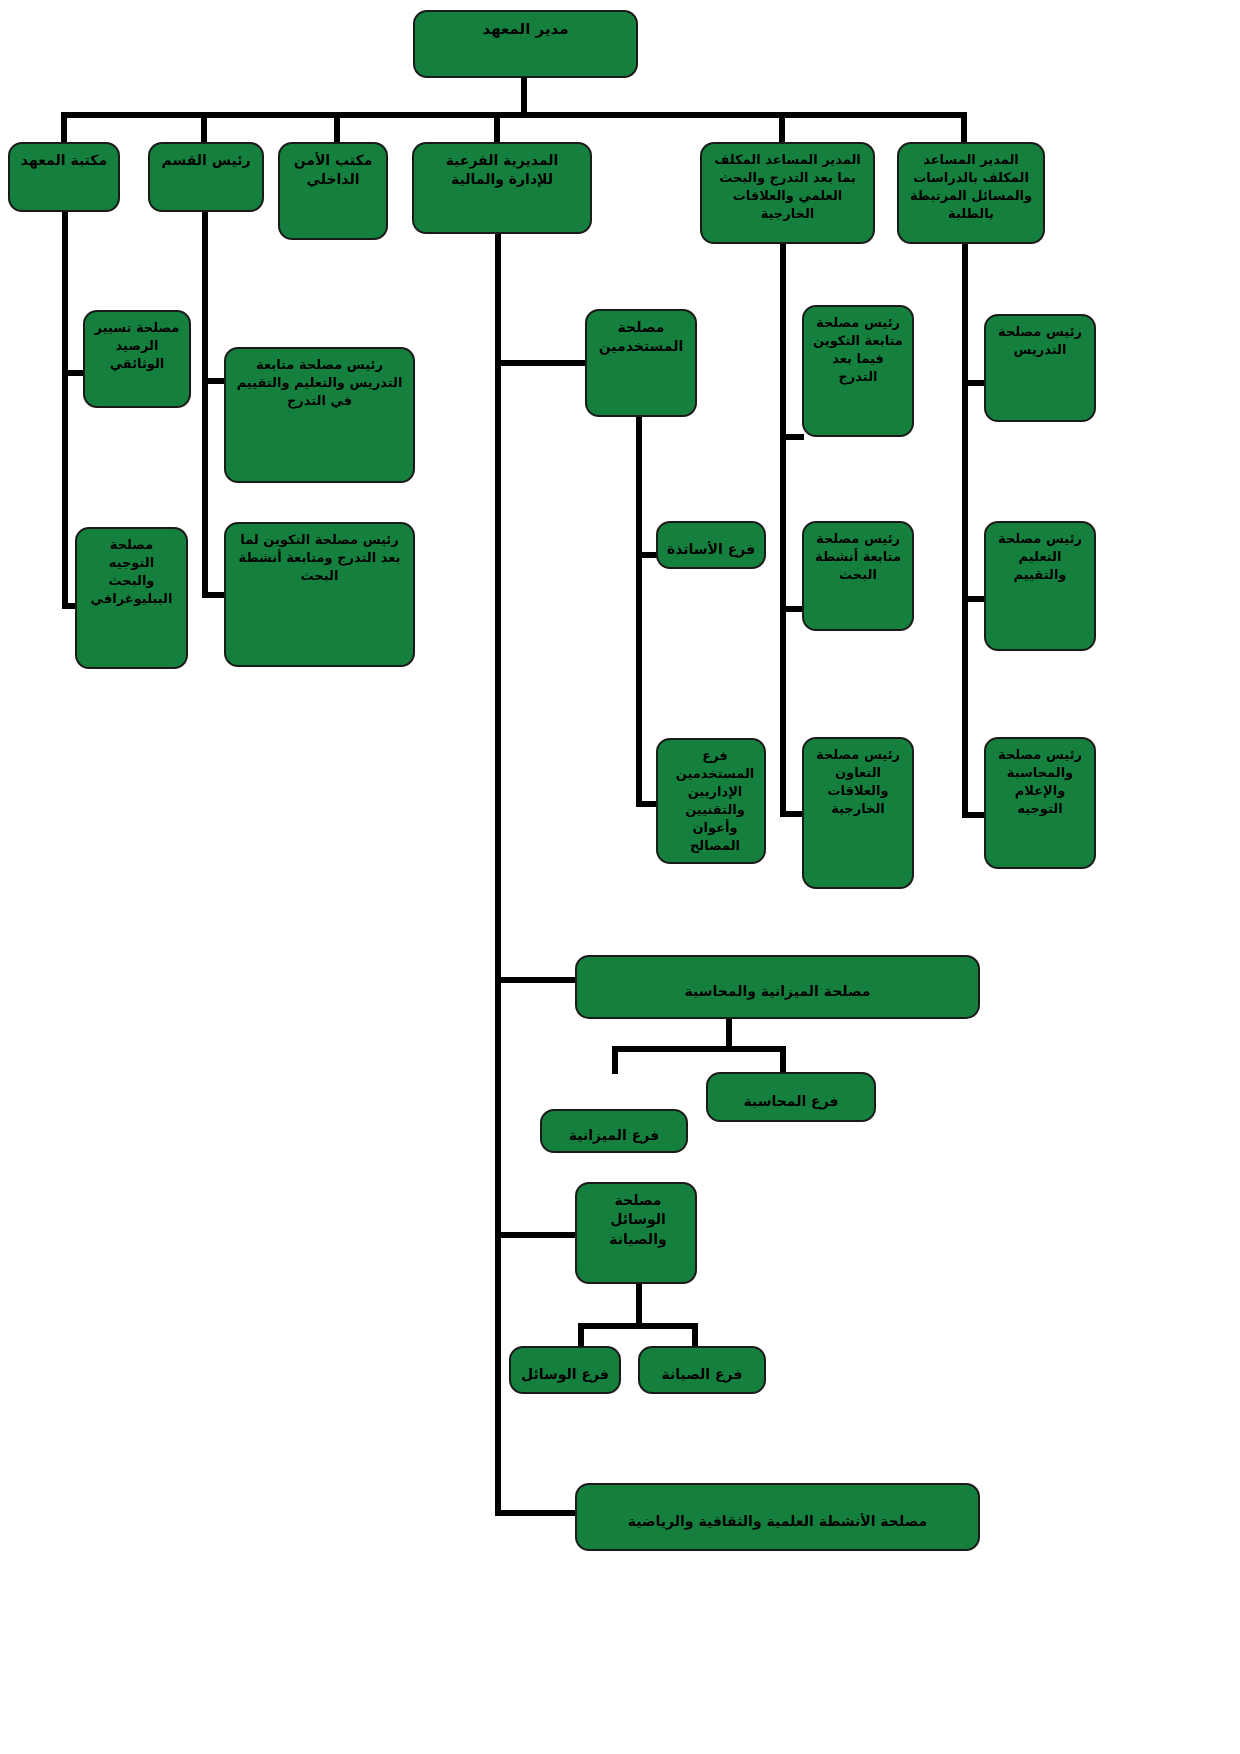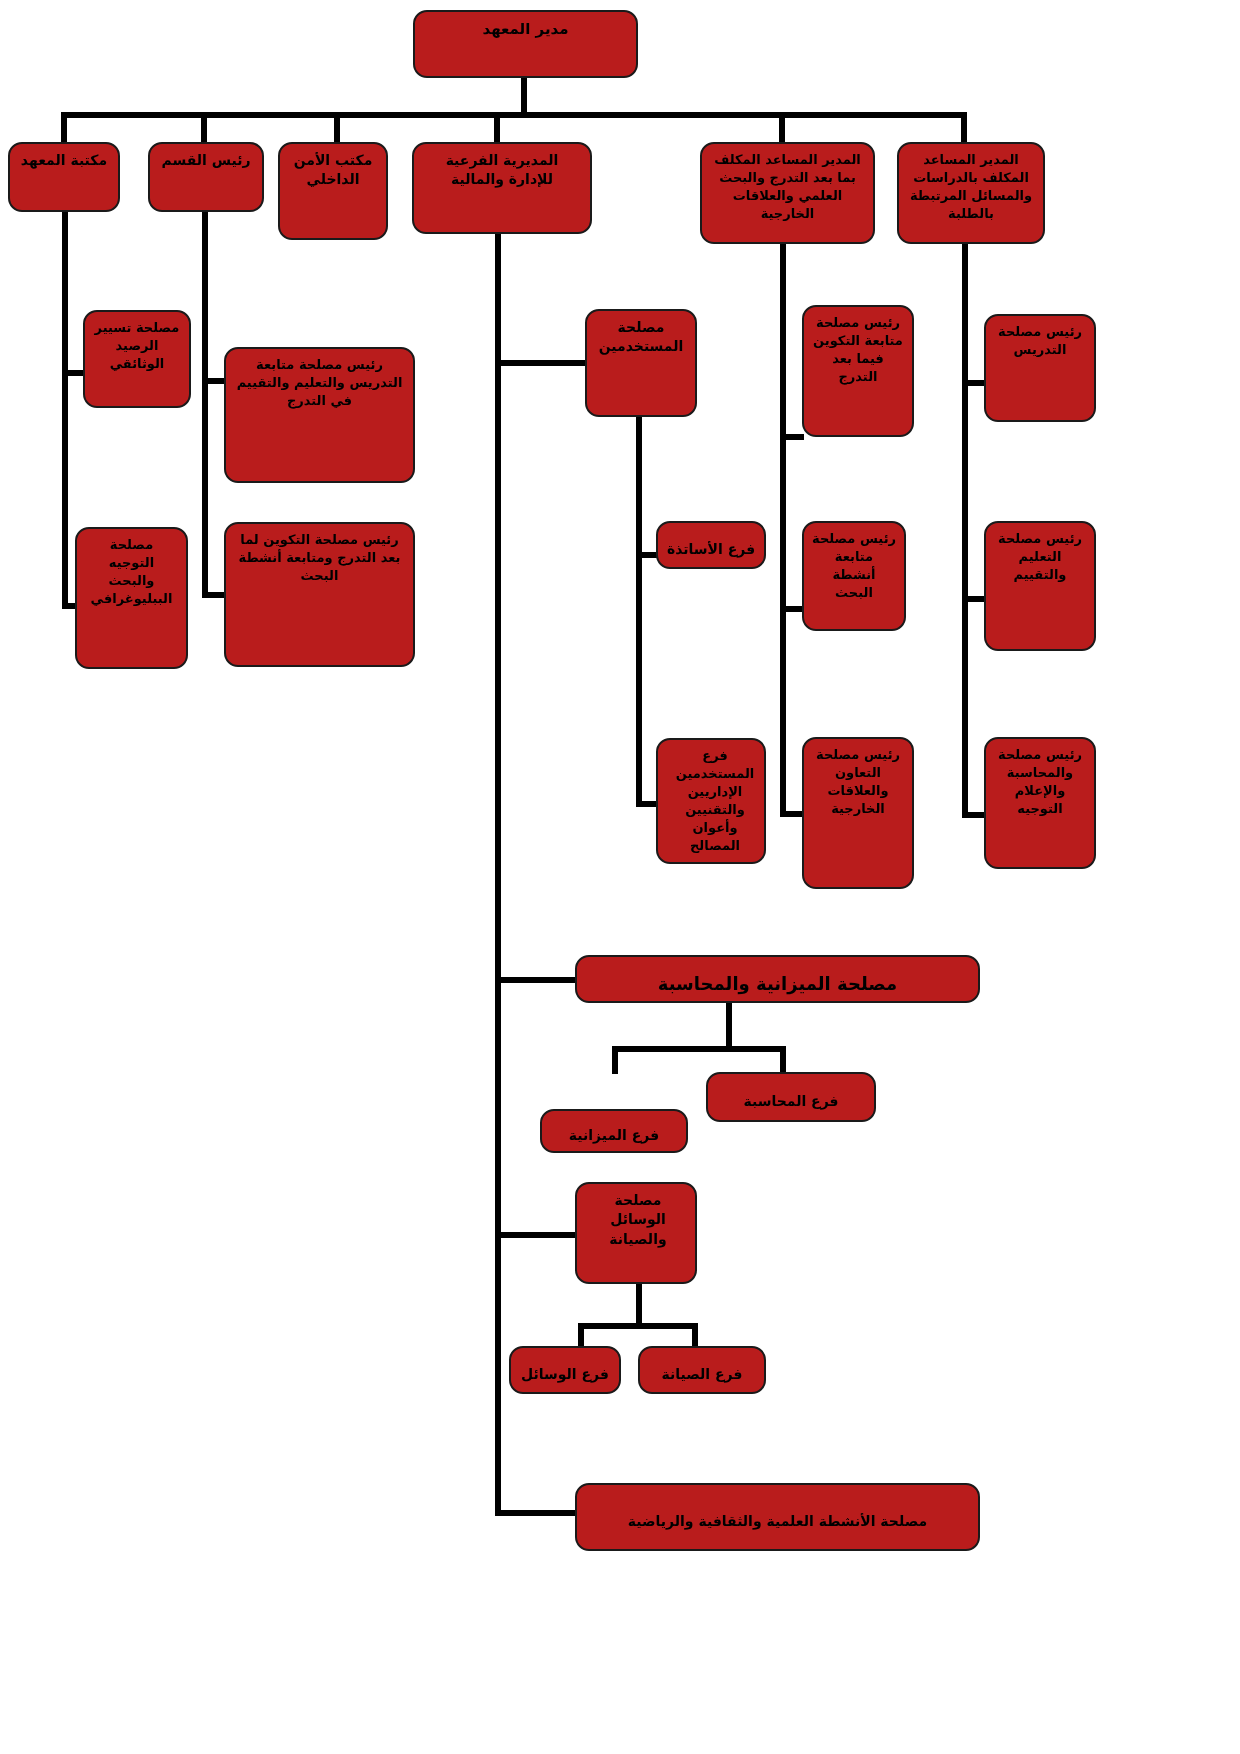--- a/index.html
+++ b/index.html
@@ -16,21 +16,21 @@
   }
   #chart {
     position: absolute;
     left: 0; top: 0;
     width: 1240px;
     height: 1754px;
   }
   .node {
     position: absolute;
     box-sizing: border-box;
-    background: #b91c1c;
+    background: #15803d;
     border: 2px solid #1a1a1a;
     border-radius: 14px;
     display: flex;
     align-items: flex-start;
     justify-content: center;
     text-align: center;
     direction: rtl;
     font-weight: bold;
     color: #000000;
     line-height: 1.38;
@@ -140,21 +140,21 @@
   </div>
 
   <div class="node" style="left:224px; top:522px; width:191px; height:145px; font-size:13px;">
     <span>رئيس مصلحة التكوين لما بعد التدرج ومتابعة أنشطة البحث</span>
   </div>
 
   <div class="node" style="left:585px; top:309px; width:112px; height:108px; font-size:14px;">
     <span>مصلحة المستخدمين</span>
   </div>
 
-  <div class="node mid" style="left:575px; top:955px; width:405px; height:48px; font-size:18px;">
+  <div class="node mid" style="left:575px; top:955px; width:405px; height:64px; font-size:14px;">
     <span>مصلحة الميزانية والمحاسبة</span>
   </div>
 
   <div class="node" style="left:575px; top:1182px; width:122px; height:102px; font-size:14px;padding-left:12px;">
     <span>مصلحة الوسائل والصيانة</span>
   </div>
 
   <div class="node mid" style="left:575px; top:1483px; width:405px; height:68px; font-size:14px;">
     <span>مصلحة الأنشطة العلمية والثقافية والرياضية</span>
   </div>
@@ -180,21 +180,21 @@
   </div>
 
   <div class="node mid" style="left:638px; top:1346px; width:128px; height:48px; font-size:14px;">
     <span>فرع الصيانة</span>
   </div>
 
   <div class="node" style="left:802px; top:305px; width:112px; height:132px; font-size:13px;">
     <span>رئيس مصلحة متابعة التكوين فيما بعد التدرج</span>
   </div>
 
-  <div class="node" style="left:802px; top:521px; width:104px; height:110px; font-size:13px;">
+  <div class="node" style="left:802px; top:521px; width:112px; height:110px; font-size:13px;">
     <span>رئيس مصلحة متابعة أنشطة البحث</span>
   </div>
 
   <div class="node" style="left:802px; top:737px; width:112px; height:152px; font-size:13px;">
     <span>رئيس مصلحة التعاون والعلاقات الخارجية</span>
   </div>
 
   <div class="node" style="left:984px; top:314px; width:112px; height:108px; font-size:13px;">
     <span>رئيس مصلحة التدريس</span>
   </div>

